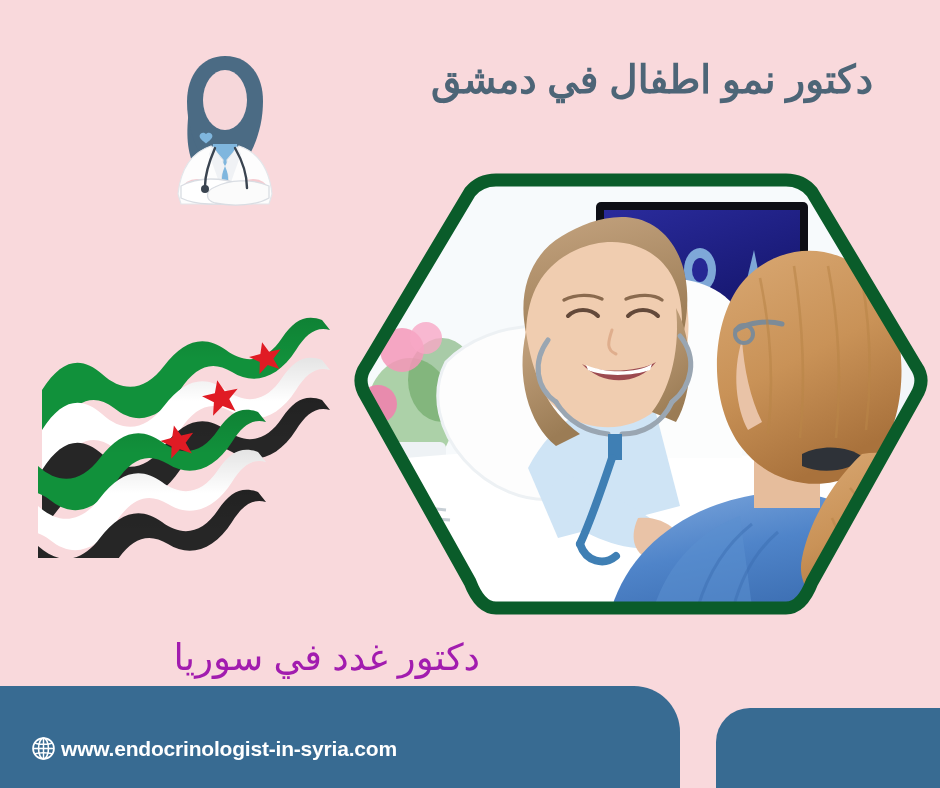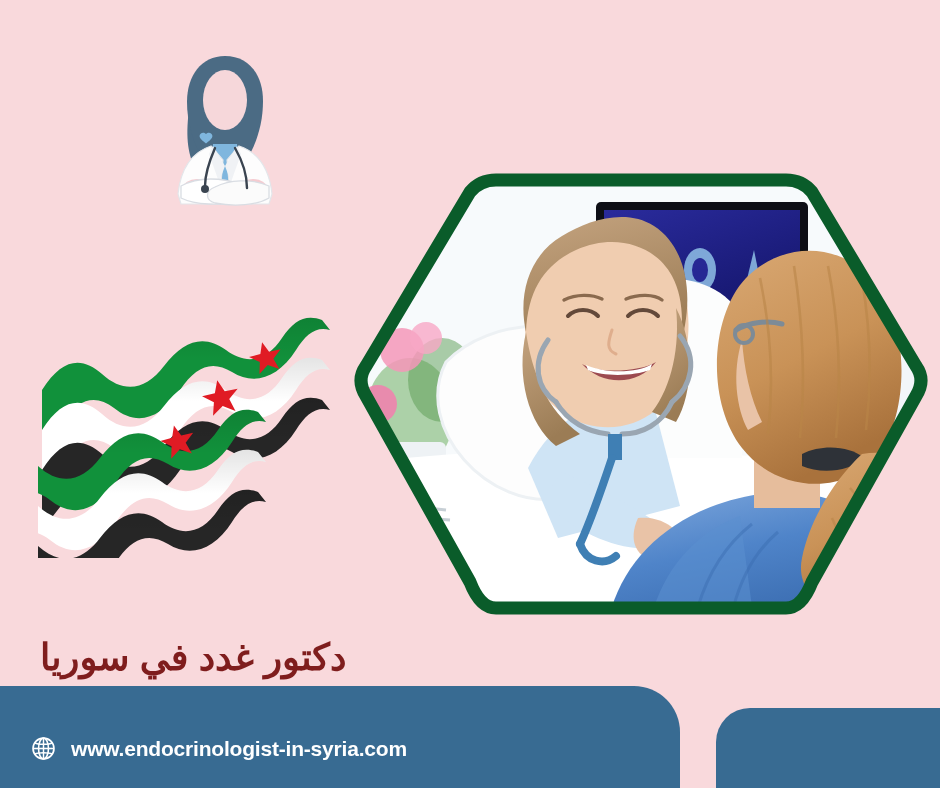--- a/index.html
+++ b/index.html
@@ -81,25 +81,25 @@
     width: 582px;
     height: 456px;
   }
 
   
   #subheadline {
     position: absolute;
     left: 40px;
     top: 605px;
     width: 440px;
-    text-align: left;
+    text-align: right;
     direction: rtl;
-    color: #7f1d1d;
+    color: #a21caf;
     font-size: 37px;
-    font-weight: 700;
+    font-weight: 400;
     line-height: 1.2;
   }
 
   
   .footer-bar {
     position: absolute;
     background: #386b92;
   }
   #footer-bar-main {
     left: -40px;
@@ -114,21 +114,21 @@
     width: 280px;
     height: 120px;
     border-radius: 34px 0 0 0;
   }
   #footer-content {
     position: absolute;
     left: 30px;
     top: 735px;
     display: flex;
     align-items: center;
-    gap: 14px;
+    gap: 4px;
   }
   #globe-icon {
     width: 27px;
     height: 27px;
     flex: 0 0 auto;
   }
   #website-url {
     color: #ffffff;
     font-size: 21px;
     font-weight: 700;
@@ -167,20 +167,21 @@
 
       <path d="M16 138 C34 128 58 130 74 136 C84 140 86 150 76 153 C56 158 30 157 16 150 Z" fill="#ffffff" stroke="#d9dde3" stroke-width="1.3"></path>
       <path d="M104 138 C86 130 64 132 50 139 C40 143 40 152 50 155 C70 159 92 157 104 150 Z" fill="#fbfbfb" stroke="#d9dde3" stroke-width="1.3"></path>
 
       <path d="M50 100 C44 114 40 126 40 138" stroke="#3a4450" stroke-width="2.4" fill="none" stroke-linecap="round"></path>
       <path d="M70 100 C78 114 82 126 82 140" stroke="#3a4450" stroke-width="2.4" fill="none" stroke-linecap="round"></path>
       <circle cx="40" cy="141" r="4" fill="#3a4450"></circle>
     </svg>
   </div>
 
+  <h1 id="headline">دكتور نمو اطفال في دمشق</h1>
 
   <div id="flag-wrap">
     <svg viewBox="0 0 300 262" width="300" height="262">
       <defs>
 
         <clipPath id="flagClip">
           <path d="M4 120
                    C24 88 44 86 64 104
                    C86 124 108 120 126 96
                    C146 70 166 64 188 80

